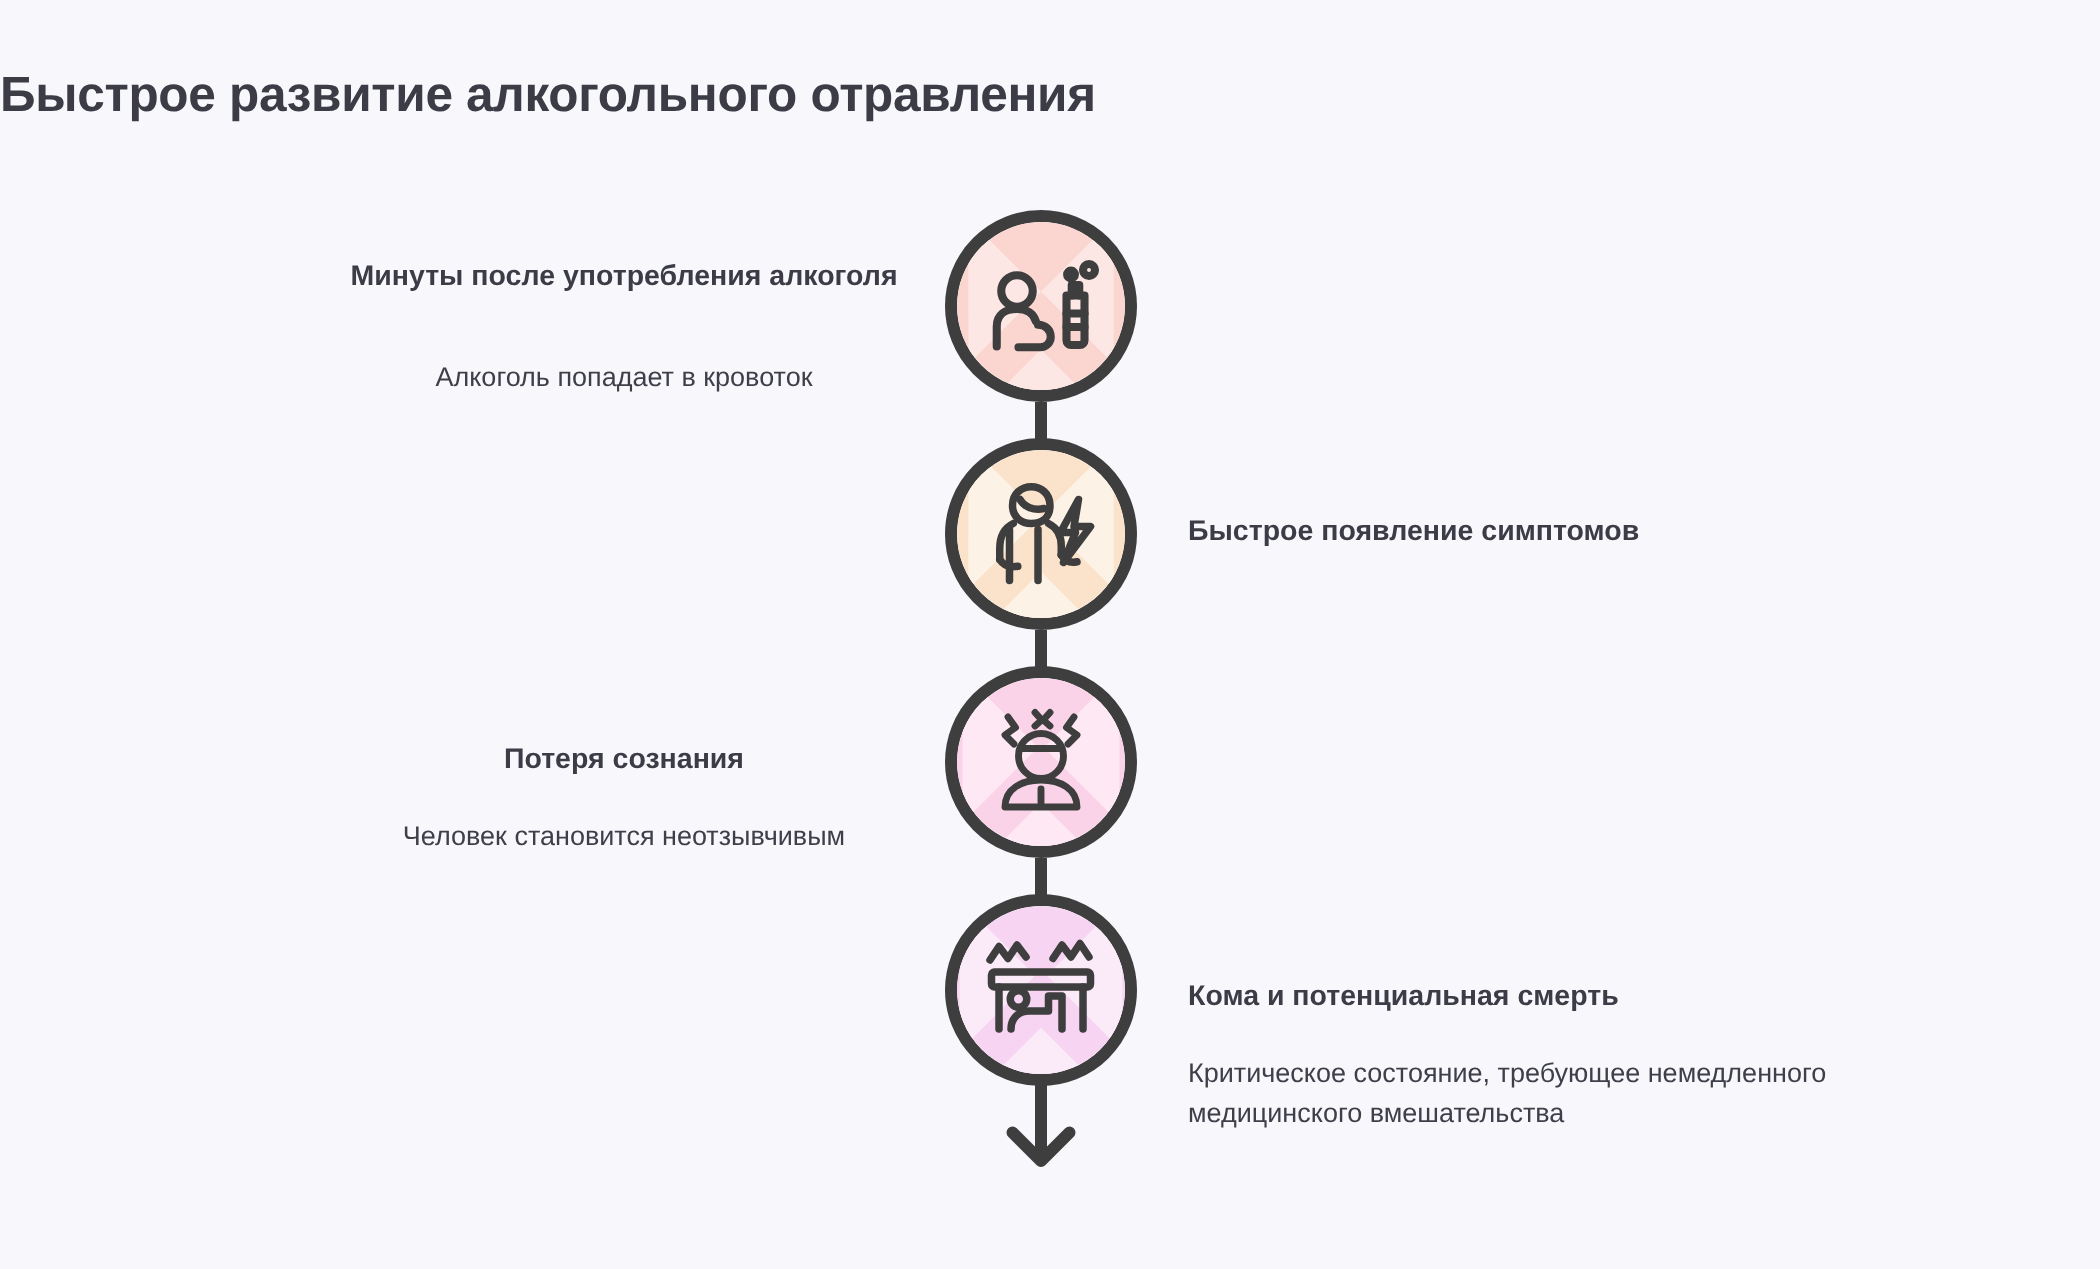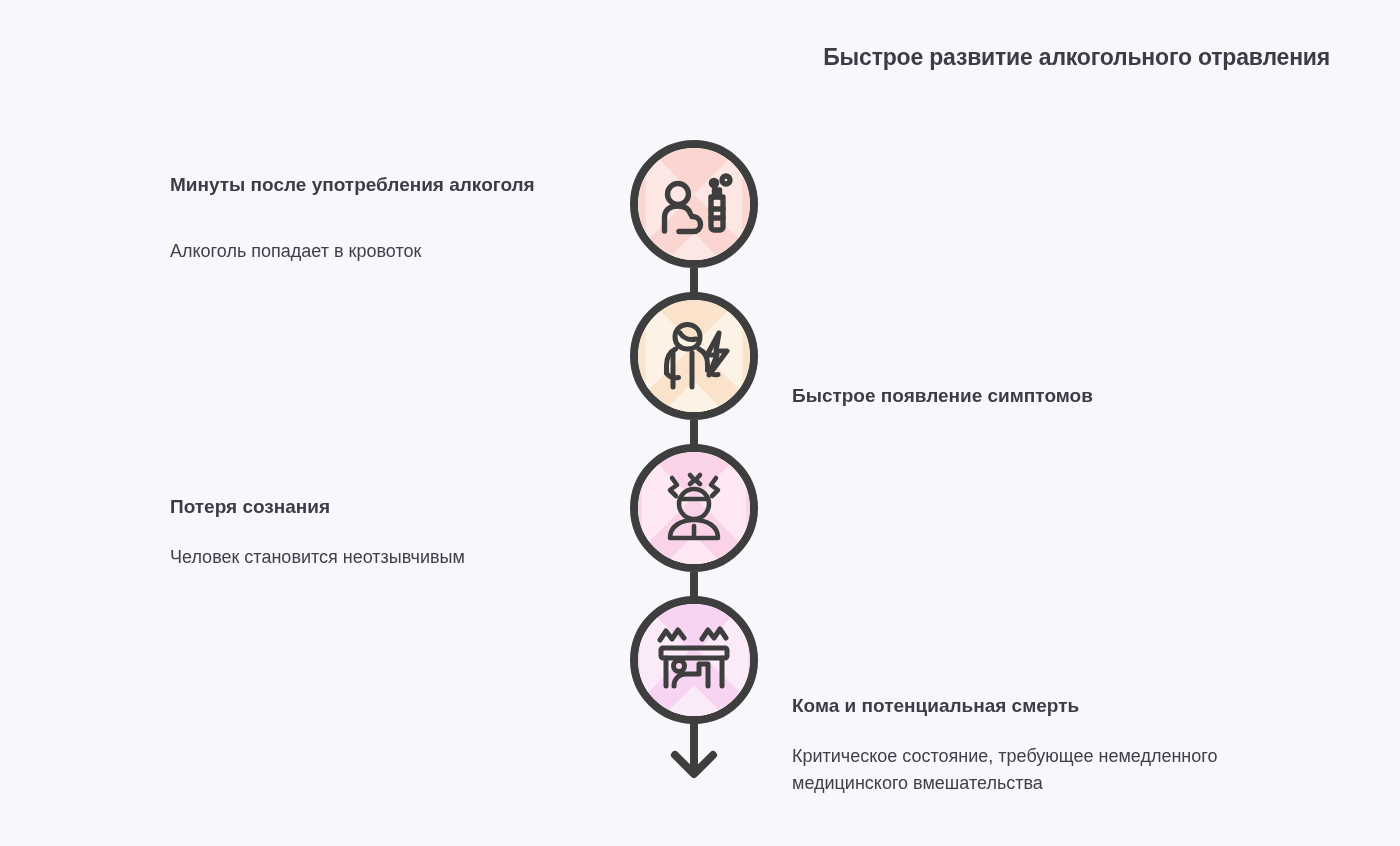--- a/index.html
+++ b/index.html
@@ -16,22 +16,22 @@
   .page {
     position: relative;
     width: 1400px;
     height: 846px;
   }
   .title {
     position: absolute;
     top: 44px;
     left: 0;
     width: 1330px;
-    text-align: right;
-    font-size: 23px;
+    text-align: left;
+    font-size: 33px;
     font-weight: bold;
     color: #3C3C47;
     letter-spacing: -0.2px;
   }
   .timeline {
     position: absolute;
     left: 0;
     top: 0;
     width: 1400px;
     height: 846px;
@@ -69,29 +69,28 @@
     inset: 0;
     display: flex;
     align-items: center;
     justify-content: center;
   }
   .text-block {
     position: absolute;
     top: 0;
   }
   .text-block.left {
-    right: 810px;
+    right: 774px;
     width: 420px;
-    text-align: left;
+    text-align: center;
   }
   .text-block.right {
     left: 792px;
     width: 450px;
     text-align: left;
-    margin-top: 41px;
   }
   .step-title {
     font-size: 19px;
     font-weight: bold;
     color: #3C3C47;
     line-height: 1.38;
     margin: 0;
   }
   .step-desc {
     font-size: 18px;

